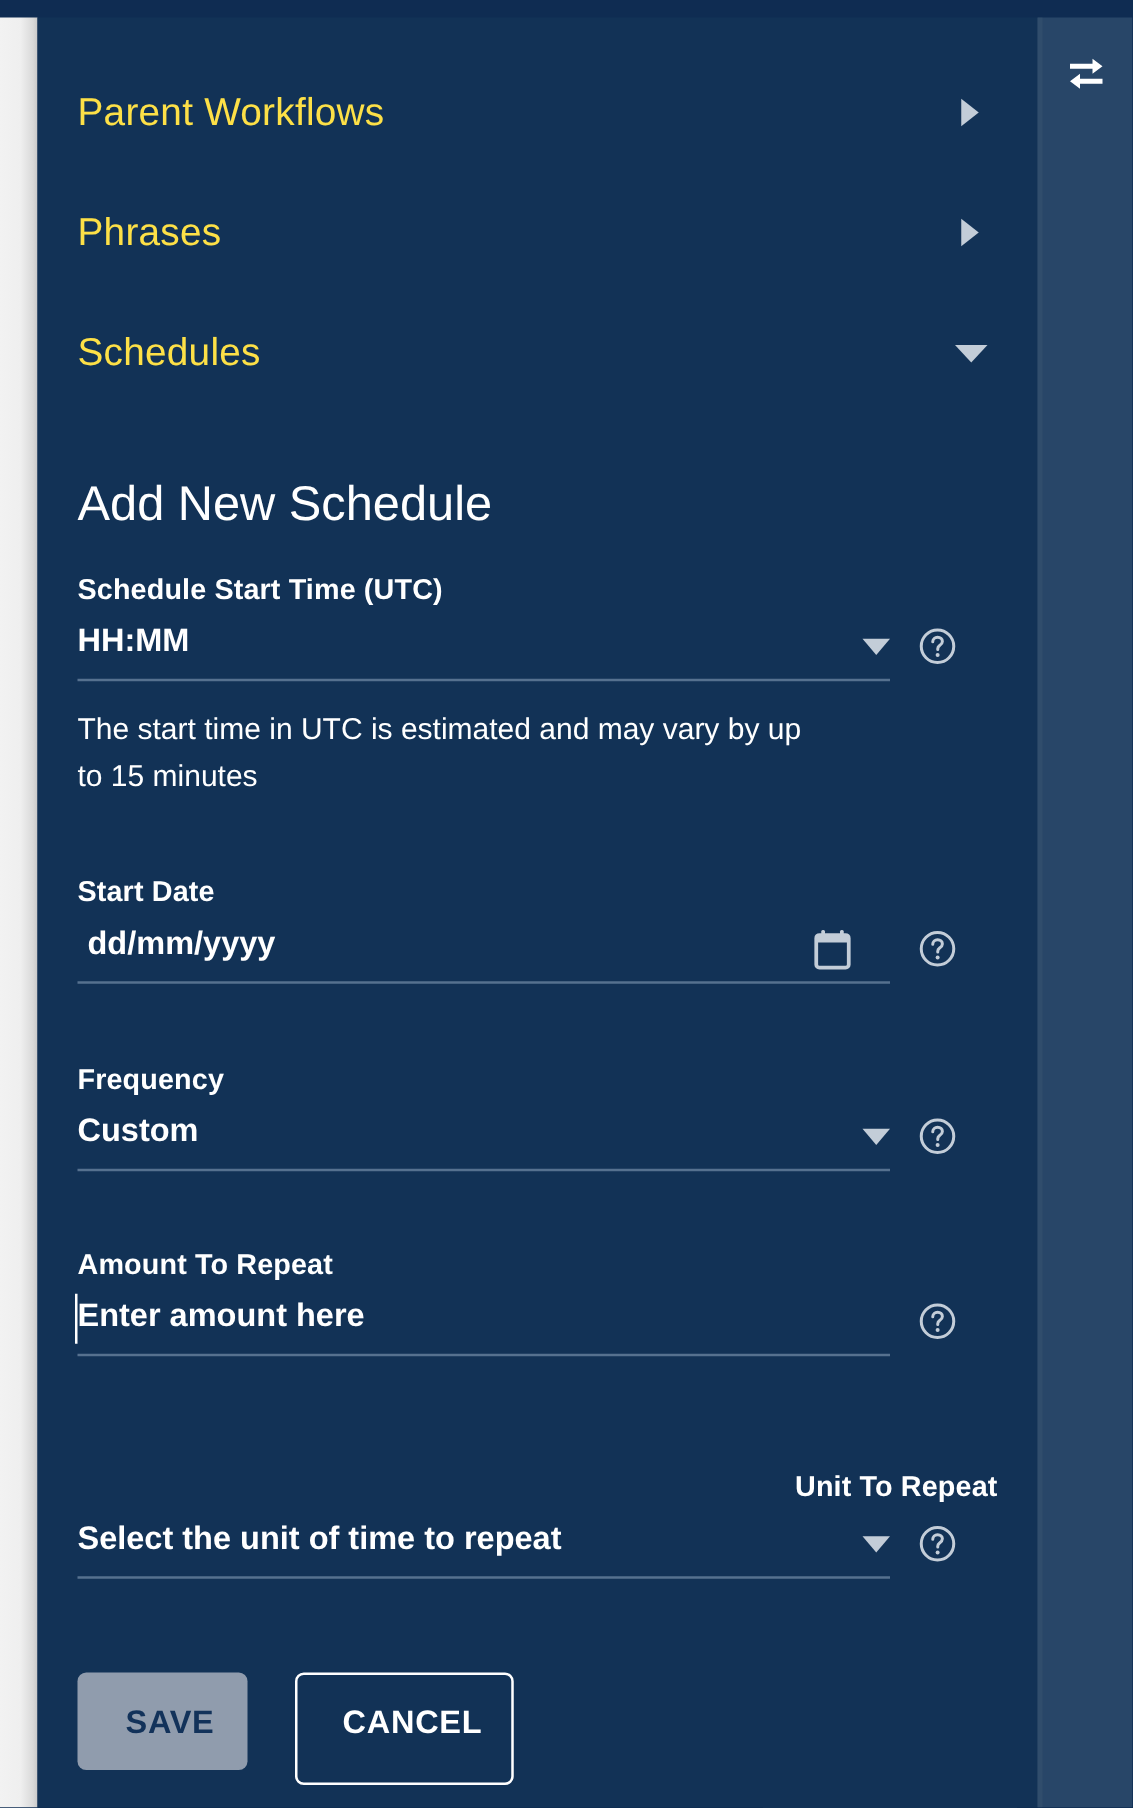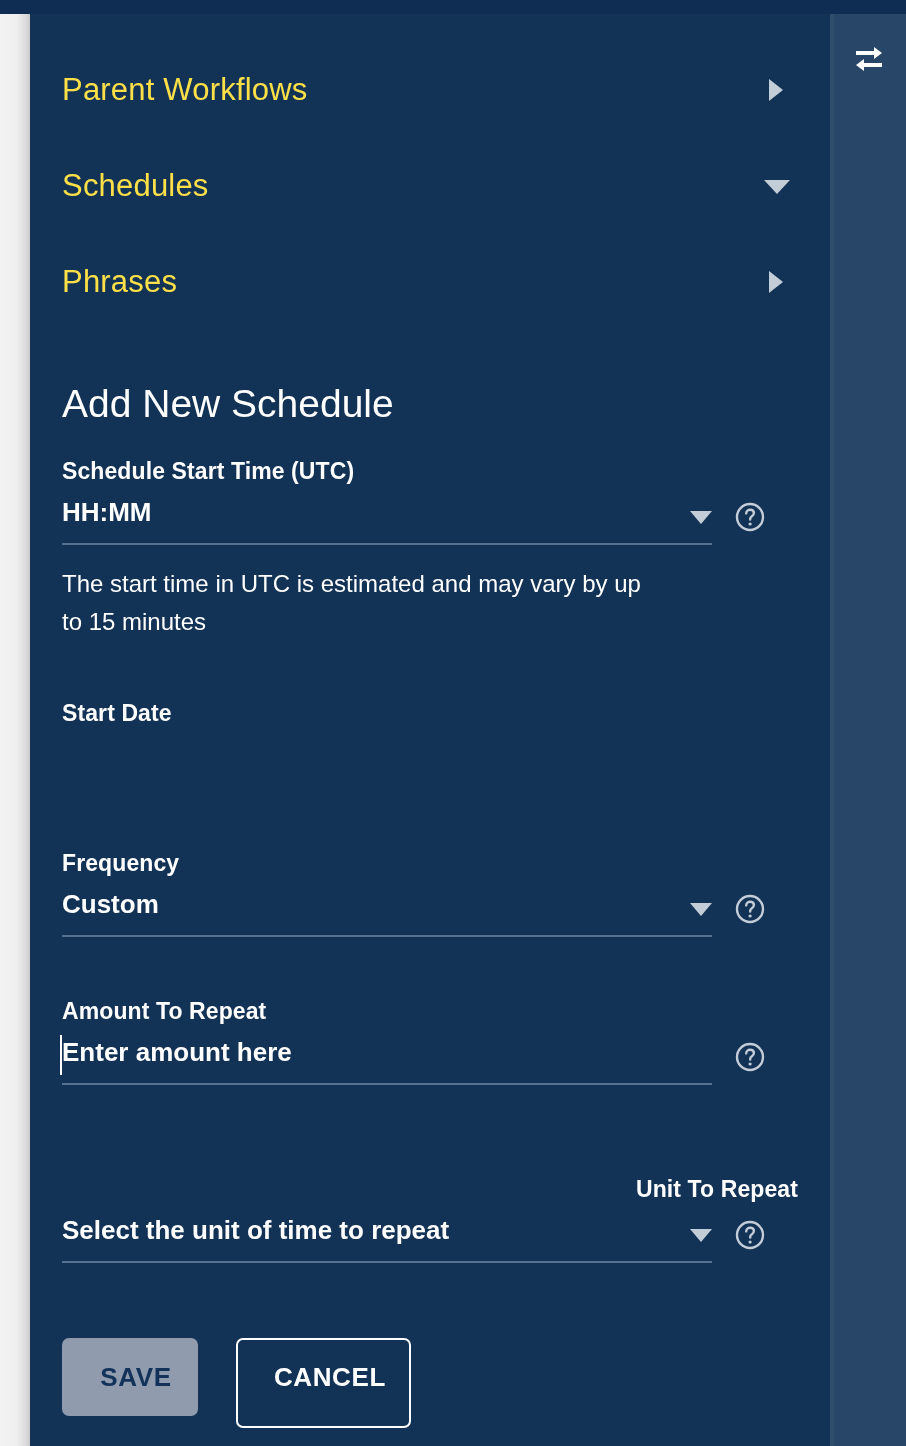--- a/index.html
+++ b/index.html
@@ -270,30 +270,30 @@
   <div class="accordion" style="top:42px;">
 
     <div class="acc-row">
       <div class="acc-label">Parent Workflows</div>
       <div class="acc-arrow">
           <div class="tri-right"></div>
         </div>
     </div>
 
     <div class="acc-row">
+      <div class="acc-label">Phrases</div>
+      <div class="acc-arrow">
+          <div class="tri-right"></div>
+        </div>
+    </div>
+
+    <div class="acc-row">
       <div class="acc-label">Schedules</div>
       <div class="acc-arrow">
           <div class="tri-down"></div>
-        </div>
-    </div>
-
-    <div class="acc-row">
-      <div class="acc-label">Phrases</div>
-      <div class="acc-arrow">
-          <div class="tri-right"></div>
         </div>
     </div>
 
   </div>
 
   <div class="form">
 
     <div class="form-title">Add New Schedule</div>
 
     <div class="field" style="top:92px;">
@@ -310,20 +310,41 @@
             <path d="M12.2 12.4c0-2.1 1.7-3.6 3.9-3.6 2.2 0 3.8 1.4 3.8 3.3 0 1.6-0.9 2.4-2.2 3.3-1.1 0.8-1.5 1.3-1.5 2.5v0.6" fill="none" stroke="#c3cdd8" stroke-width="2.4" stroke-linecap="round"></path>
             <circle cx="16.1" cy="23" r="1.6" fill="#c3cdd8"></circle>
           </svg>
         </div>
       </div>
       <div class="hint">The start time in UTC is estimated and may vary by up to 15 minutes</div>
     </div>
 
     <div class="field" style="top:334px;">
       <div class="field-label">Start Date</div>
+      <div class="control-row">
+        <div class="control">
+          <div class="control-value" style="left:8px;">dd/mm/yyyy</div>
+          <div class="cal-icon">
+            <svg viewBox="0 0 32 34" xmlns="http://www.w3.org/2000/svg">
+              <rect x="7" y="1" width="3" height="6" rx="1.2" fill="#c3cdd8"></rect>
+              <rect x="22" y="1" width="3" height="6" rx="1.2" fill="#c3cdd8"></rect>
+              <rect x="3" y="5" width="26" height="26" rx="2.5" fill="none" stroke="#c3cdd8" stroke-width="3"></rect>
+              <rect x="3" y="5" width="26" height="6" fill="#c3cdd8"></rect>
+            </svg>
+          </div>
+          <div class="control-underline"></div>
+        </div>
+        <div class="help-icon">
+          <svg viewBox="0 0 32 32" xmlns="http://www.w3.org/2000/svg">
+            <circle cx="16" cy="16" r="13" fill="none" stroke="#c3cdd8" stroke-width="2.4"></circle>
+            <path d="M12.2 12.4c0-2.1 1.7-3.6 3.9-3.6 2.2 0 3.8 1.4 3.8 3.3 0 1.6-0.9 2.4-2.2 3.3-1.1 0.8-1.5 1.3-1.5 2.5v0.6" fill="none" stroke="#c3cdd8" stroke-width="2.4" stroke-linecap="round"></path>
+            <circle cx="16.1" cy="23" r="1.6" fill="#c3cdd8"></circle>
+          </svg>
+        </div>
+      </div>
     </div>
 
     <div class="field" style="top:484px;">
       <div class="field-label">Frequency</div>
       <div class="control-row">
         <div class="control">
           <div class="control-value">Custom</div>
           <div class="drop-tri"></div>
           <div class="control-underline"></div>
         </div>

